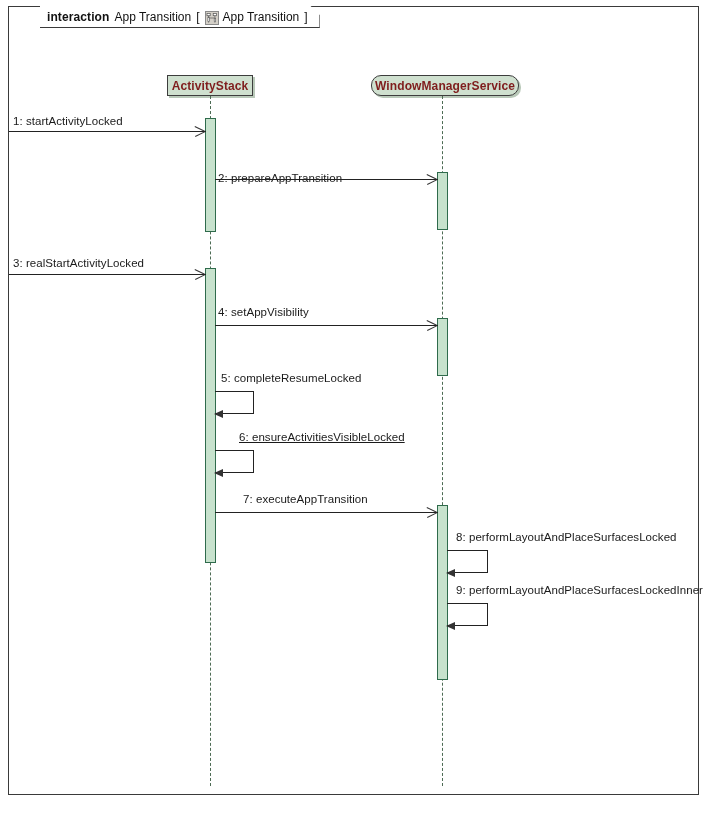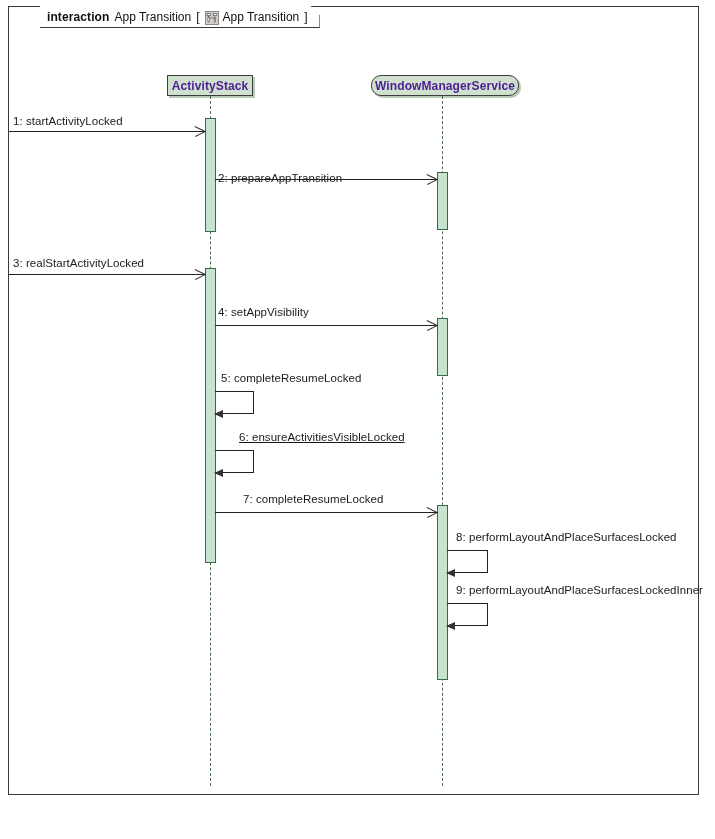--- a/index.html
+++ b/index.html
@@ -29,21 +29,21 @@
   
   .sd-icon{display:inline-block;width:14px;height:14px;margin-left:5px;
            position:relative;top:1px;background:#d4d0c8;
            border:1px solid #8a8a8a;box-sizing:border-box;}
   .sd-icon svg{display:block;}
 
   
   .participant{position:absolute;box-sizing:border-box;
                background:#cfe0cf;border:1.4px solid #3d3d3d;
                box-shadow:2px 2px 0 0 #b9c9b9;
-               font-size:12px;font-weight:bold;color:#4c1d95;
+               font-size:12px;font-weight:bold;color:#7f1d1d;
                display:flex;align-items:center;justify-content:center;
                white-space:nowrap;letter-spacing:.1px;}
 
   .lifeline{position:absolute;width:0;border-left:1.3px dashed #4d6b54;}
 
   .activation{position:absolute;box-sizing:border-box;width:11px;
               background:#c7e2cd;border:1.3px solid #2f6b4c;}
 
   
   .msg-line{position:absolute;height:0;border-top:1.1px solid #222;}
@@ -139,21 +139,21 @@
   <div class="arrow-open" style="left:427px;top:319px;"></div>
 
   <div class="msg-label" style="left:221px;top:372px;">5: completeResumeLocked</div>
   <div class="selfmsg" style="left:215px;top:391px;width:39px;height:23px;"></div>
   <div class="arrow-solid" style="left:214px;top:409.5px;"></div>
 
   <div class="msg-label" style="left:239px;top:431px;text-decoration:underline;">6: ensureActivitiesVisibleLocked</div>
   <div class="selfmsg" style="left:215px;top:450px;width:39px;height:23px;"></div>
   <div class="arrow-solid" style="left:214px;top:468.5px;"></div>
 
-  <div class="msg-label" style="left:243px;top:493px;">7: completeResumeLocked</div>
+  <div class="msg-label" style="left:243px;top:493px;">7: executeAppTransition</div>
   <div class="msg-line" style="left:215px;top:512px;width:223px;"></div>
   <div class="arrow-open" style="left:427px;top:506px;"></div>
 
   <div class="msg-label" style="left:456px;top:531px;">8: performLayoutAndPlaceSurfacesLocked</div>
   <div class="selfmsg" style="left:447px;top:550px;width:41px;height:23px;"></div>
   <div class="arrow-solid" style="left:446px;top:568.5px;"></div>
 
   <div class="msg-label" style="left:456px;top:584px;">9: performLayoutAndPlaceSurfacesLockedInner</div>
   <div class="selfmsg" style="left:447px;top:603px;width:41px;height:23px;"></div>
   <div class="arrow-solid" style="left:446px;top:621.5px;"></div>

